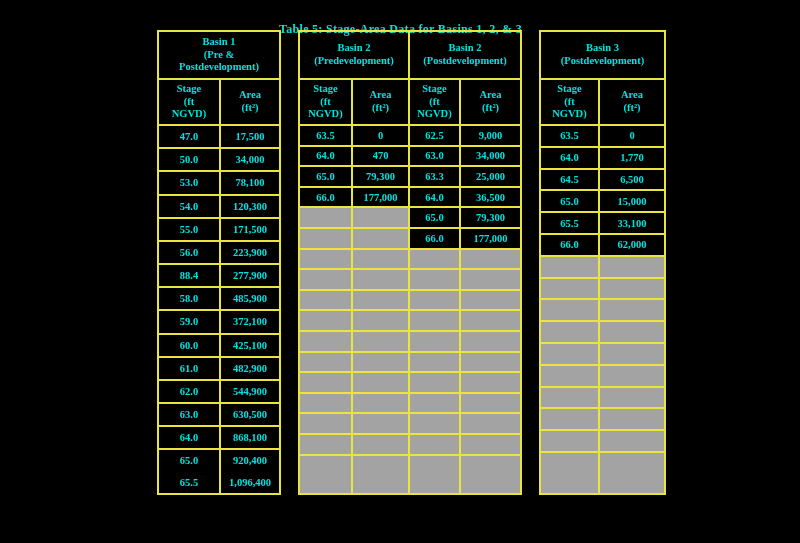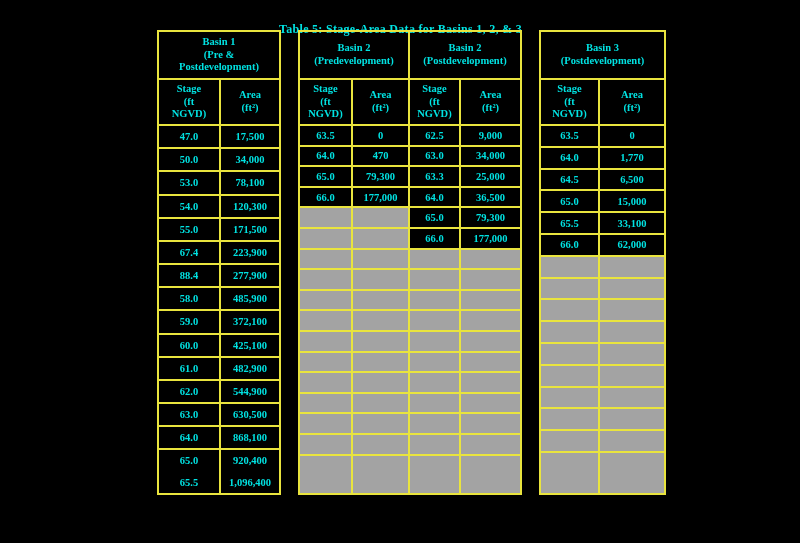--- a/index.html
+++ b/index.html
@@ -107,21 +107,21 @@
           </tr>
           <tr>
             <td>54.0</td>
             <td>120,300</td>
           </tr>
           <tr>
             <td>55.0</td>
             <td>171,500</td>
           </tr>
           <tr>
-            <td>67.4</td>
+            <td>56.0</td>
             <td>223,900</td>
           </tr>
           <tr>
             <td>88.4</td>
             <td>277,900</td>
           </tr>
           <tr>
             <td>58.0</td>
             <td>485,900</td>
           </tr>

